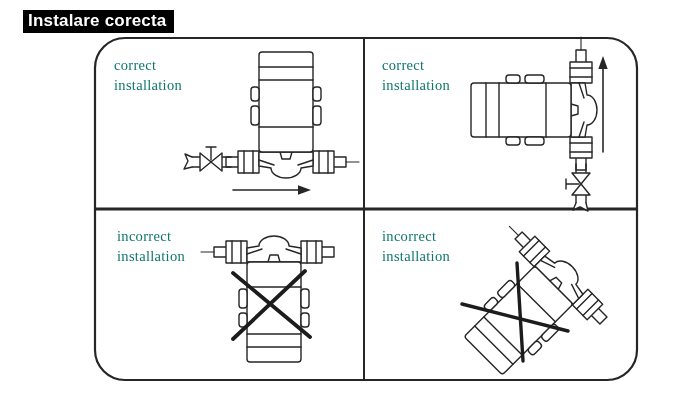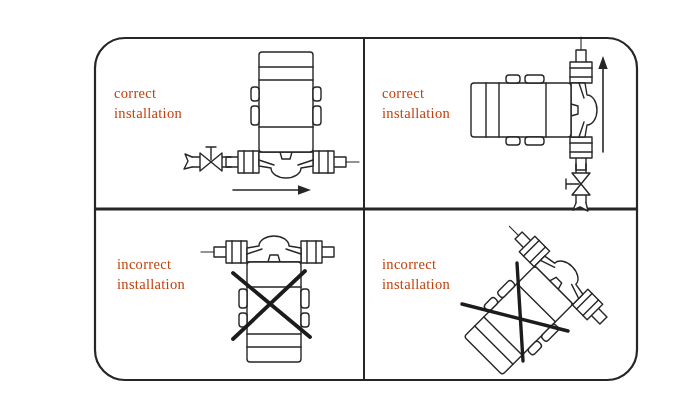--- a/index.html
+++ b/index.html
@@ -21,23 +21,22 @@
     line-height:22px;
     padding:0 7px 1px 5px;
     letter-spacing:0.2px;
   }
   .art{position:absolute;left:0;top:0;}
   .caption{
     position:absolute;
     font-family:"Liberation Serif", serif;
     font-size:14.5px;
     line-height:19.5px;
-    color:#c2410c;
+    color:#0f766e;
     letter-spacing:0.3px;
-    margin-top:28px;
   }
   .cap-tl{left:114px;top:56px;}
   .cap-tr{left:382px;top:56px;}
   .cap-bl{left:117px;top:227px;}
   .cap-br{left:382px;top:227px;}
 </style>
 </head>
 <body>
 
 <div class="stage">
@@ -113,20 +112,21 @@
       <g>
         <use href="#meter" transform="translate(561,278) rotate(225)"></use>
         <g stroke="#1c1c1c" stroke-width="3.4">
           <line x1="517" y1="263" x2="523" y2="361"></line>
           <line x1="462" y1="304" x2="568" y2="331"></line>
         </g>
       </g>
     </g>
   </svg>
 
+  <div class="title-badge">Instalare corecta</div>
 
   <div class="caption cap-tl">
     <div>correct</div>
     <div>installation</div>
   </div>
   <div class="caption cap-tr">
     <div>correct</div>
     <div>installation</div>
   </div>
   <div class="caption cap-bl">

